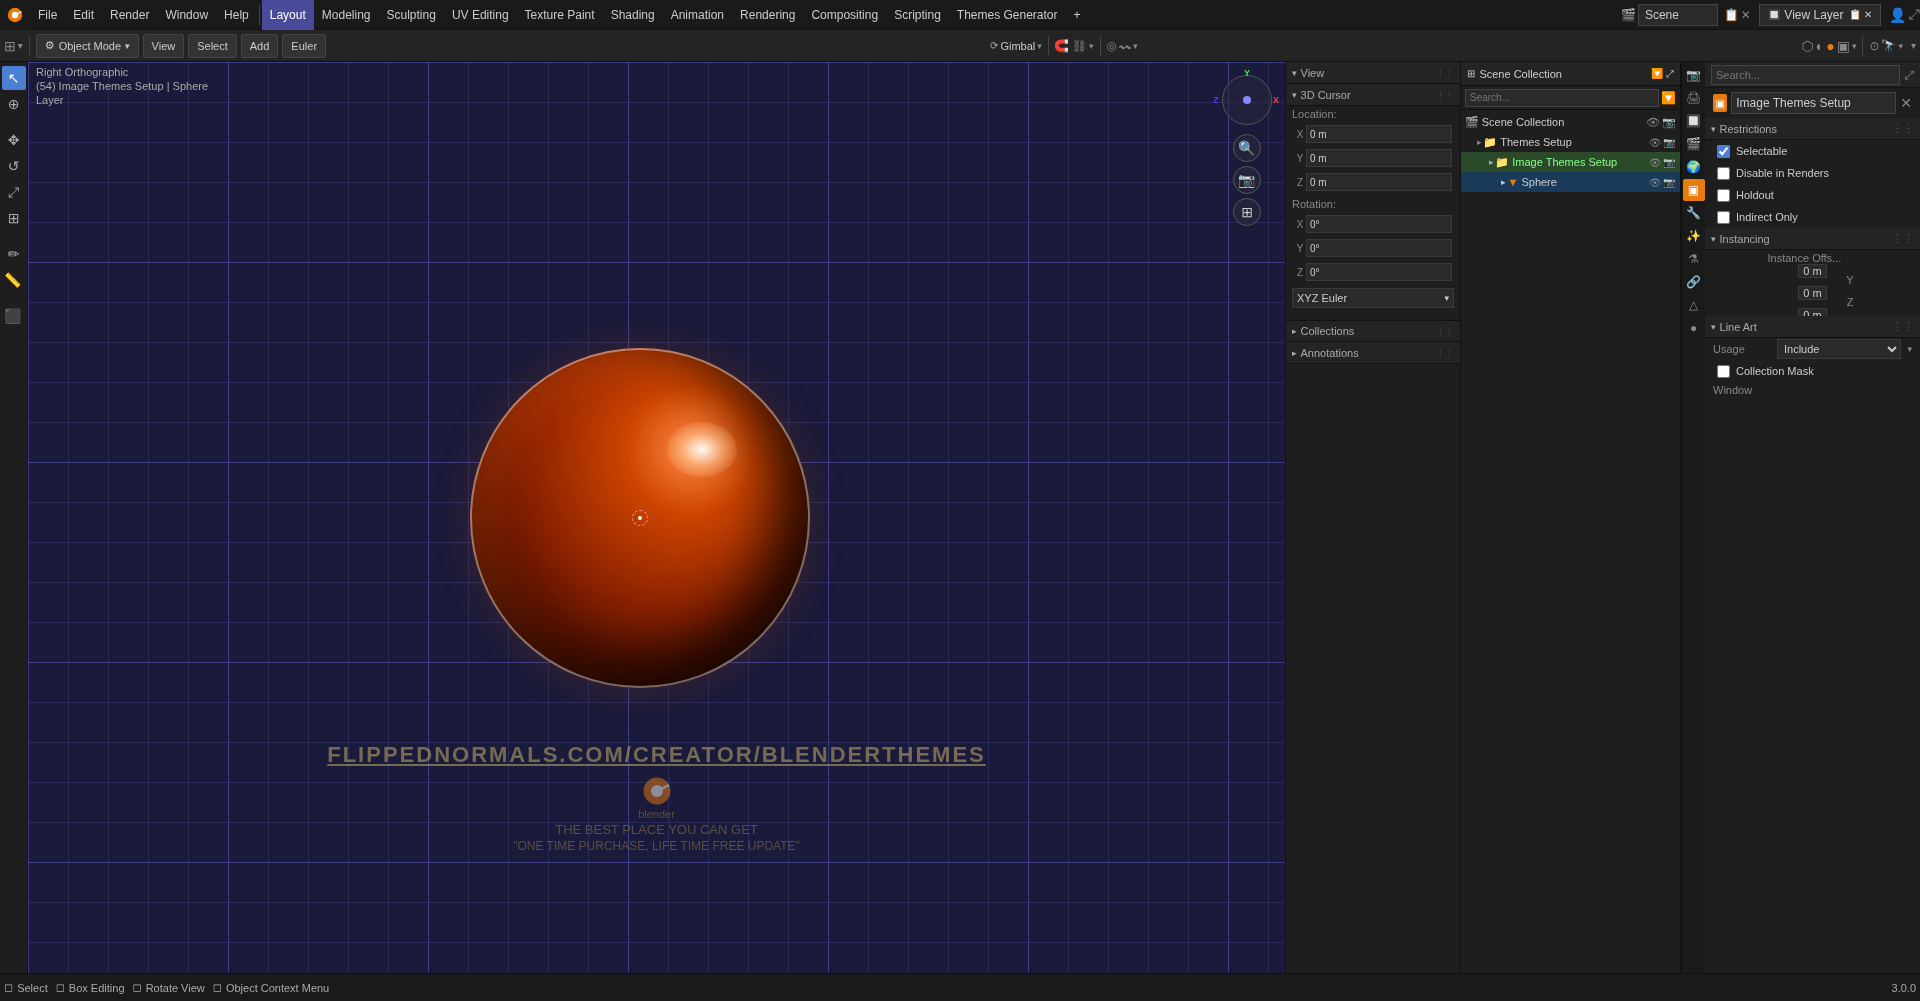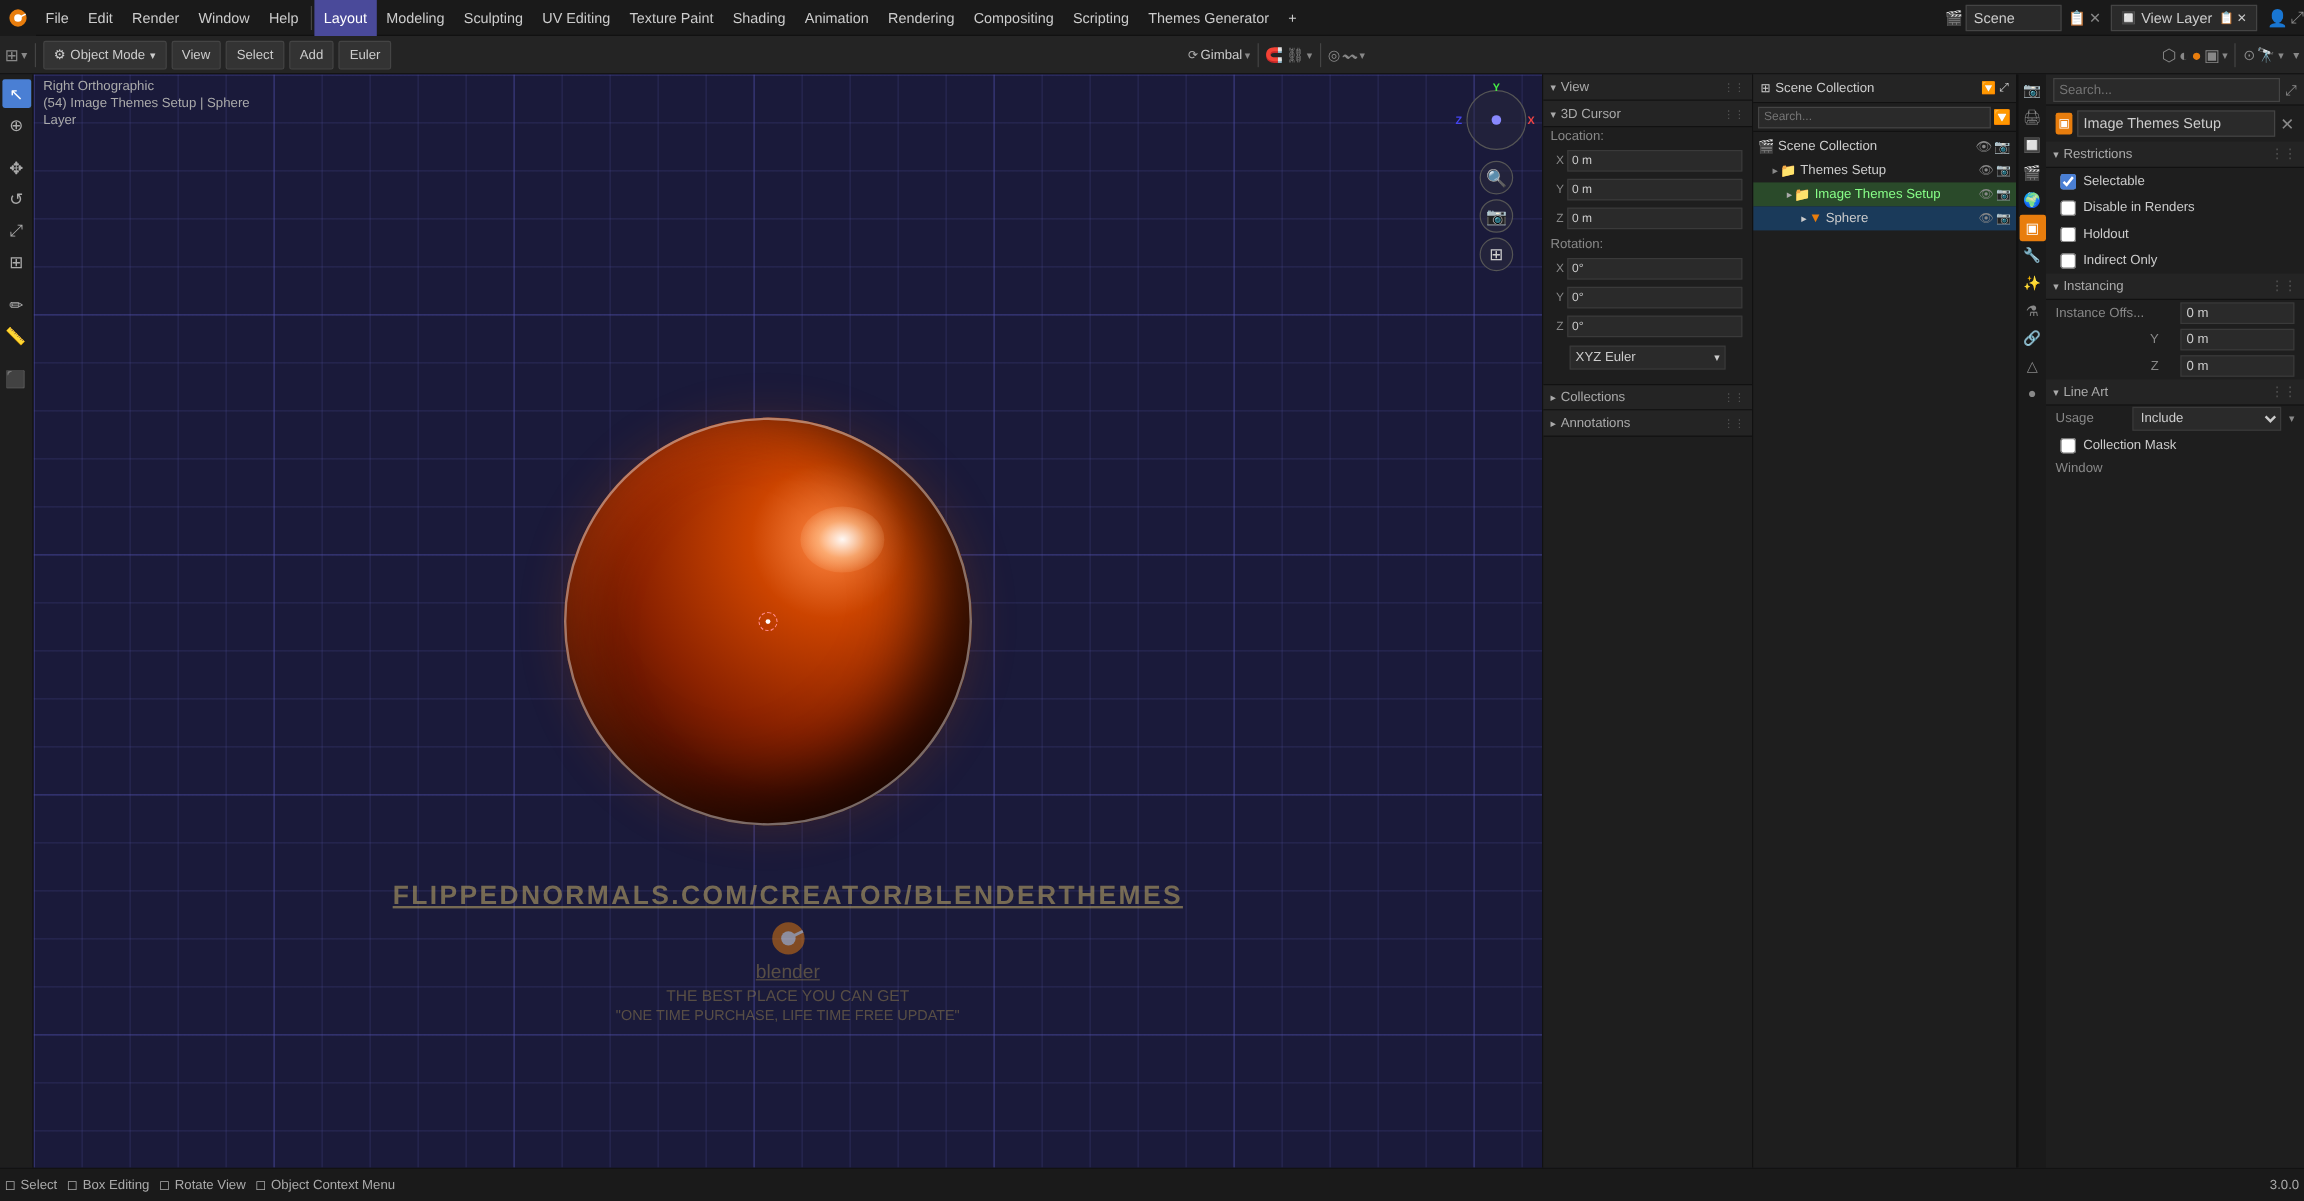--- a/index.html
+++ b/index.html
@@ -300,22 +300,21 @@
     #watermark .site-url {
       font-size: 22px;
       font-weight: bold;
       color: rgba(180,160,100,0.6);
       letter-spacing: 2px;
       text-decoration: underline;
     }
     #watermark .blender-logo {
       margin-top: 8px;
       color: rgba(150,130,80,0.5);
-      font-size: 16px;
-      text-decoration: underline;
+      font-size: 11px;
     }
     #watermark .tagline {
       color: rgba(150,130,80,0.5);
       font-size: 13px;
       margin-top: 2px;
     }
     #watermark .tagline2 {
       color: rgba(150,130,80,0.5);
       font-size: 13px;
       font-weight: bold;
@@ -573,21 +572,22 @@
       margin-right: 6px;
       accent-color: #4a7fd4;
     }
 
     
     .inst-field-row {
       display: flex;
       align-items: center;
       padding: 2px 8px;
       height: 22px;
-      gap: 14px;
+      gap: 0;
+      flex-direction: column;
     }
     .inst-label {
       width: 90px;
       color: #888;
       font-size: 11px;
     }
     .inst-value {
       flex: 1;
       height: 18px;
       background: #2a2a2a;
@@ -842,21 +842,21 @@
         <div class="xyz-val">0°</div>
       </div>
     </div>
     <div class="props-xyz-row">
       <div class="xyz-field">
         <span class="xyz-label">Z</span>
         <div class="xyz-val">0°</div>
       </div>
     </div>
 
-    <div style="padding:2px 22px;margin:2px 0;">
+    <div style="padding:2px 6px;margin:2px 0;">
       <div style="height:20px;background:#2a2a2a;border:1px solid #3a3a3a;display:flex;align-items:center;padding:0 4px;font-size:11px;color:#ccc;cursor:pointer;">
         <span>XYZ Euler</span>
         <span style="margin-left:auto;font-size:9px;">▾</span>
       </div>
     </div>
 
     <div style="height:8px;"></div>
 
     <div style="background:#242424;height:22px;display:flex;align-items:center;padding:0 6px;border-bottom:1px solid #111;border-top:1px solid #111;cursor:pointer;font-size:11px;color:#aaa;">
       <span style="font-size:9px;margin-right:4px;">▸</span>

